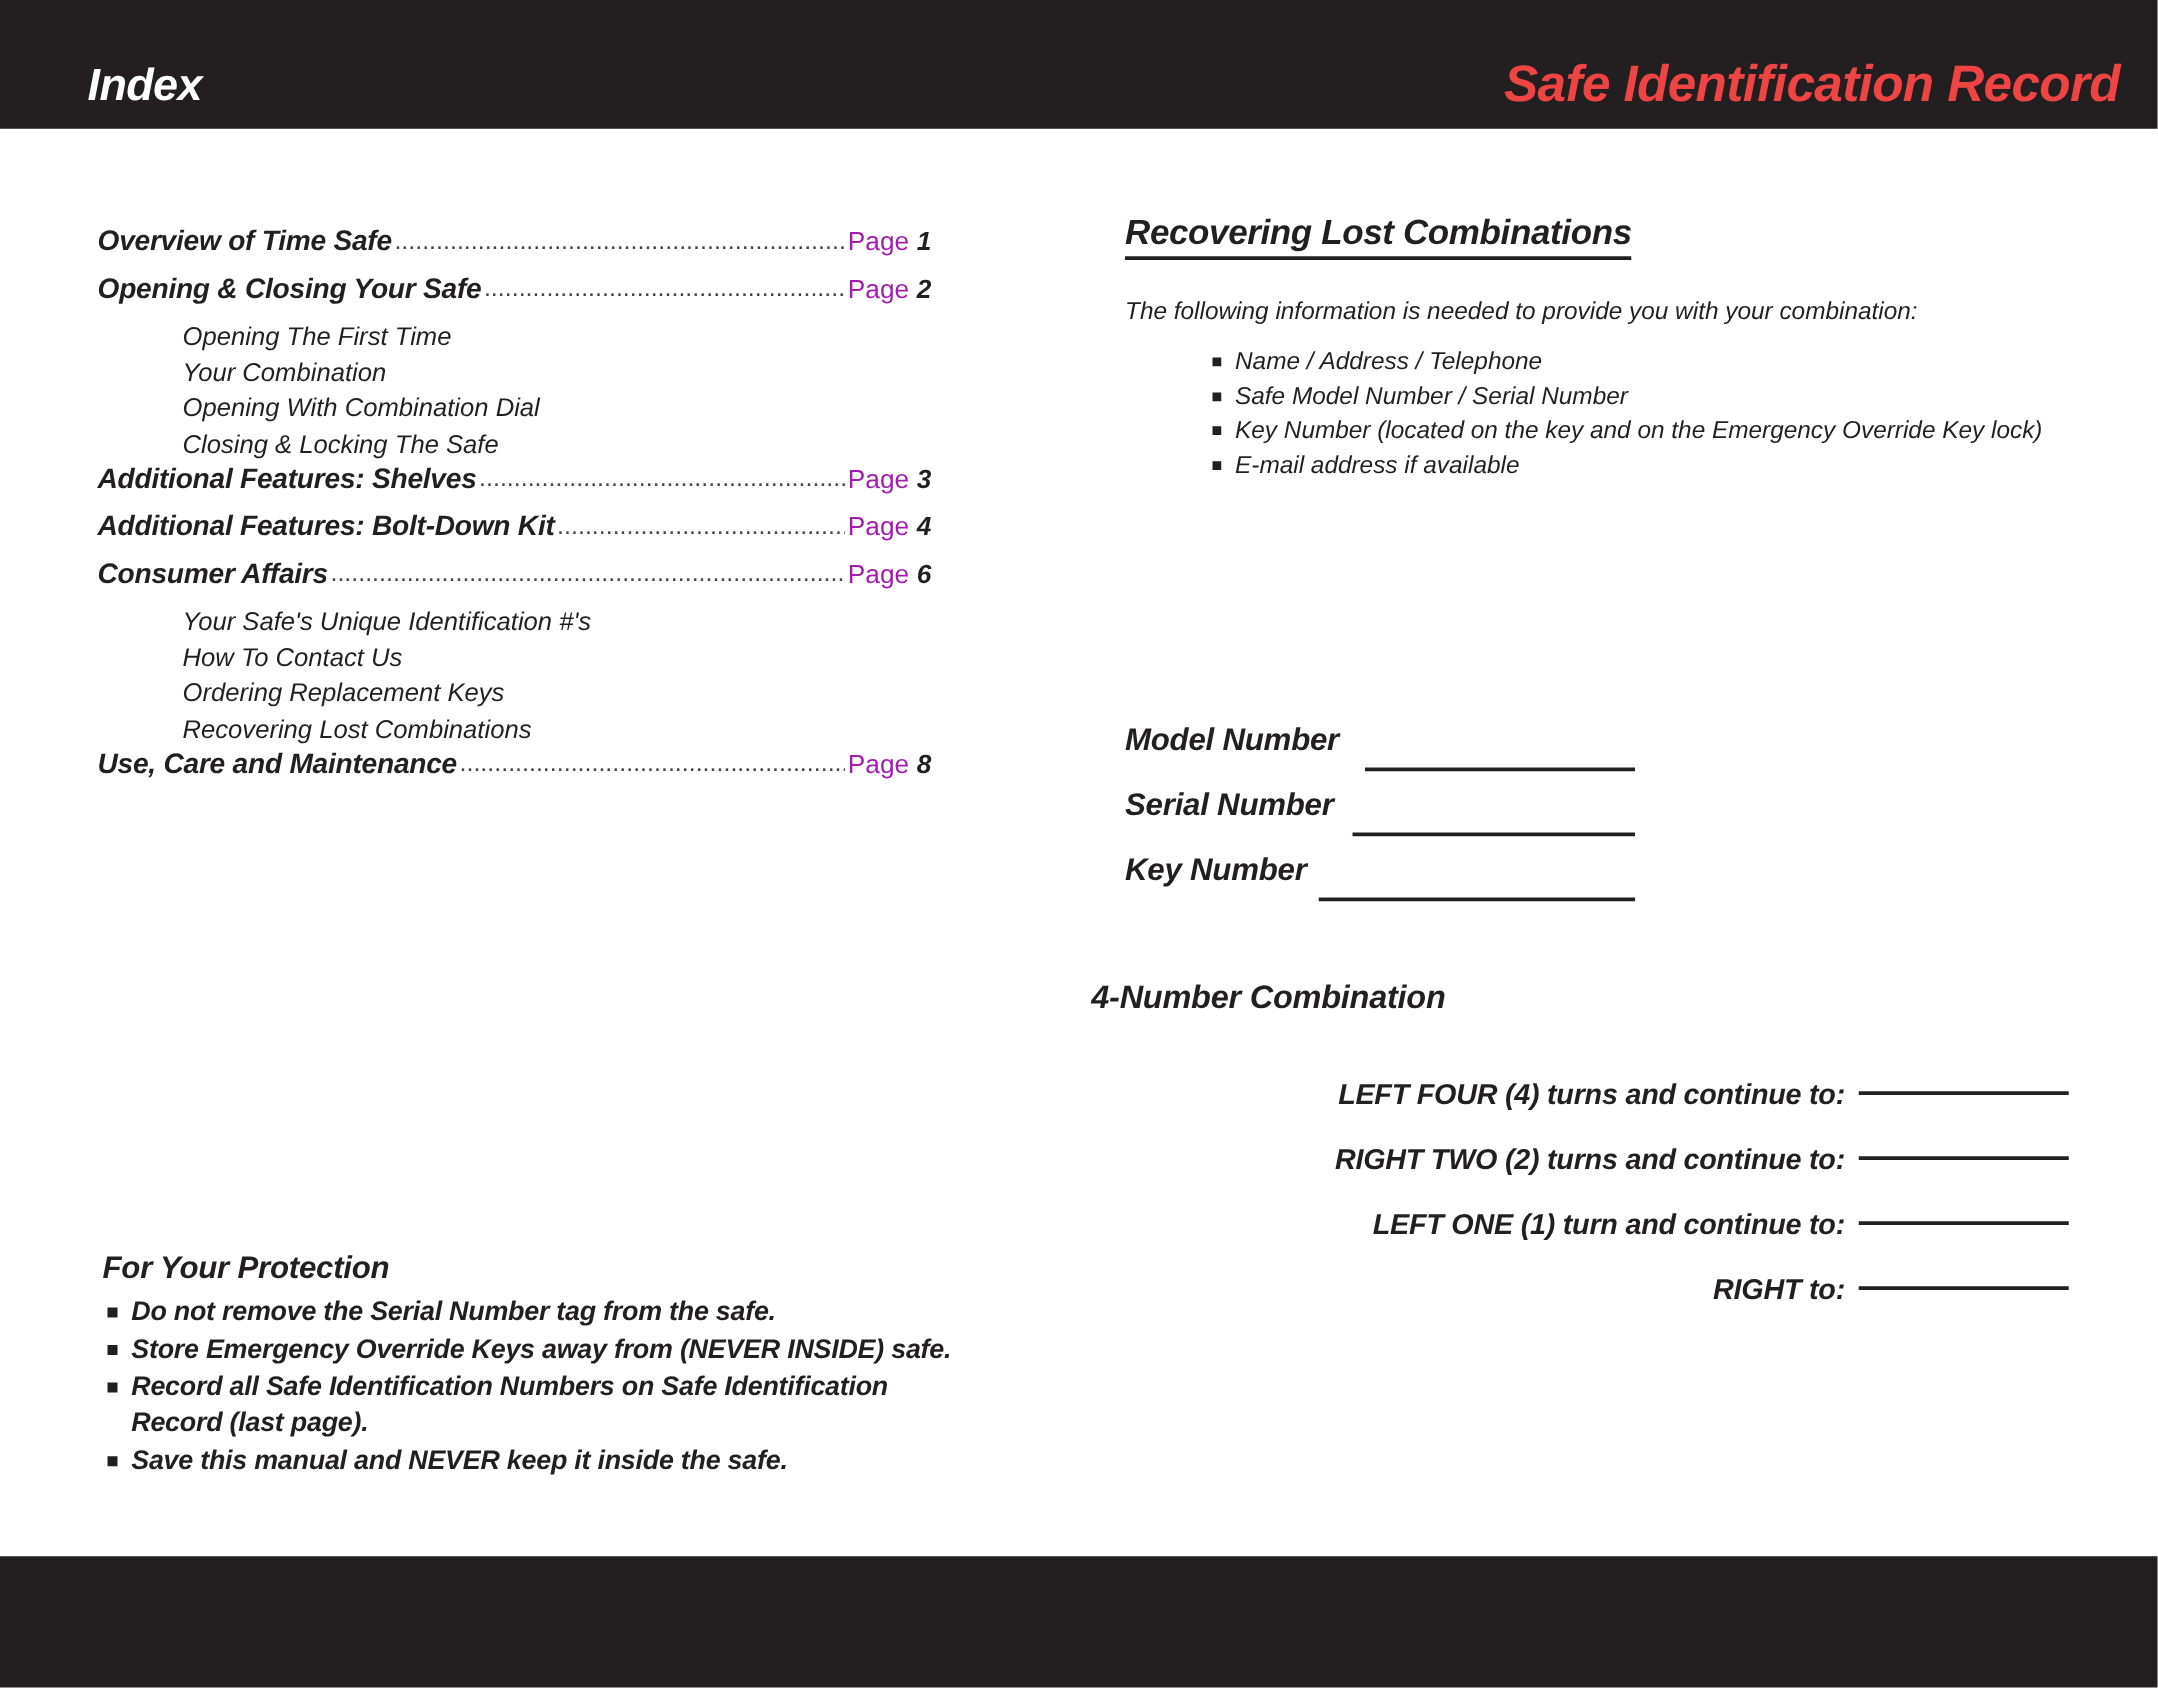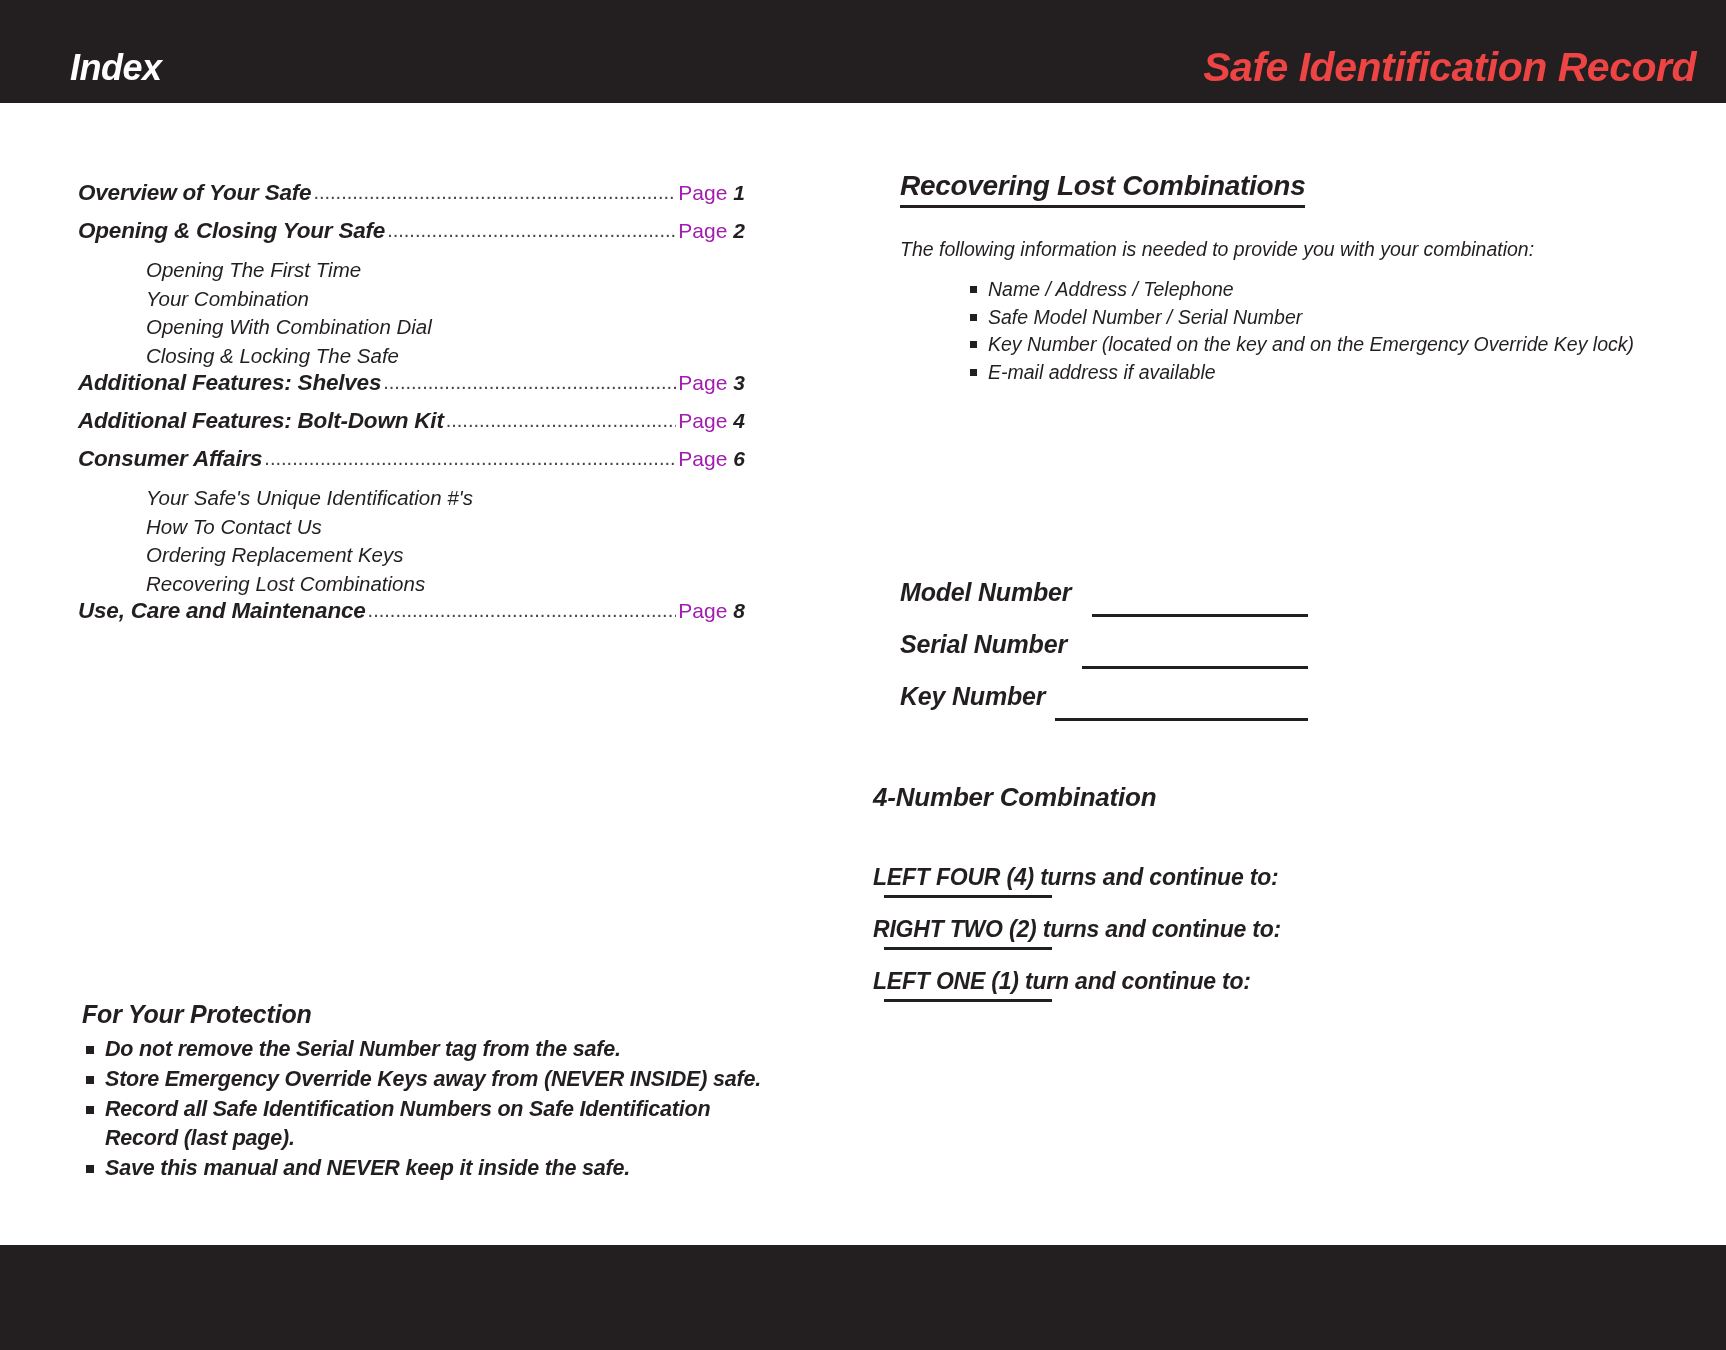--- a/index.html
+++ b/index.html
@@ -234,25 +234,24 @@
     font-size: 26px;
     font-weight: bold;
     font-style: italic;
     letter-spacing: -0.2px;
   }
   .combo-rows {
     margin-top: 38px;
   }
   .combo-row {
     display: flex;
-    align-items: flex-start;
+    align-items: center;
     justify-content: flex-end;
     height: 52px;
     padding-right: 8px;
-    flex-direction: column;
   }
   .combo-label {
     font-size: 23px;
     font-weight: bold;
     font-style: italic;
     white-space: nowrap;
     letter-spacing: -0.2px;
     padding-bottom: 4px;
   }
   .combo-line {
@@ -266,21 +265,21 @@
 <body>
 
 <div class="header-bar">
   <div class="header-left">Index</div>
   <div class="header-right">Safe Identification Record</div>
 </div>
 
 <div class="col-left">
   <div id="toc-container">
       <div class="toc-row">
-        <span class="toc-title">Overview of Your Safe</span>
+        <span class="toc-title">Overview of Time Safe</span>
         <span class="toc-dots">........................................................................................................................................................................................................</span>
         <span class="toc-pagelabel">Page</span>
         <span class="toc-pagenum">1</span>
       </div>
       <div class="toc-row">
         <span class="toc-title">Opening &amp; Closing Your Safe</span>
         <span class="toc-dots">........................................................................................................................................................................................................</span>
         <span class="toc-pagelabel">Page</span>
         <span class="toc-pagenum">2</span>
       </div>
@@ -354,19 +353,23 @@
         <span class="combo-line"></span>
       </div>
       <div class="combo-row">
         <span class="combo-label">RIGHT TWO (2) turns and continue to:</span>
         <span class="combo-line"></span>
       </div>
       <div class="combo-row">
         <span class="combo-label">LEFT ONE (1) turn and continue to:</span>
         <span class="combo-line"></span>
       </div>
+      <div class="combo-row">
+        <span class="combo-label">RIGHT to:</span>
+        <span class="combo-line"></span>
+      </div>
     </div>
 </div>
 
 <div class="footer-bar">
   
   
 </div>
 
 </body></html>

